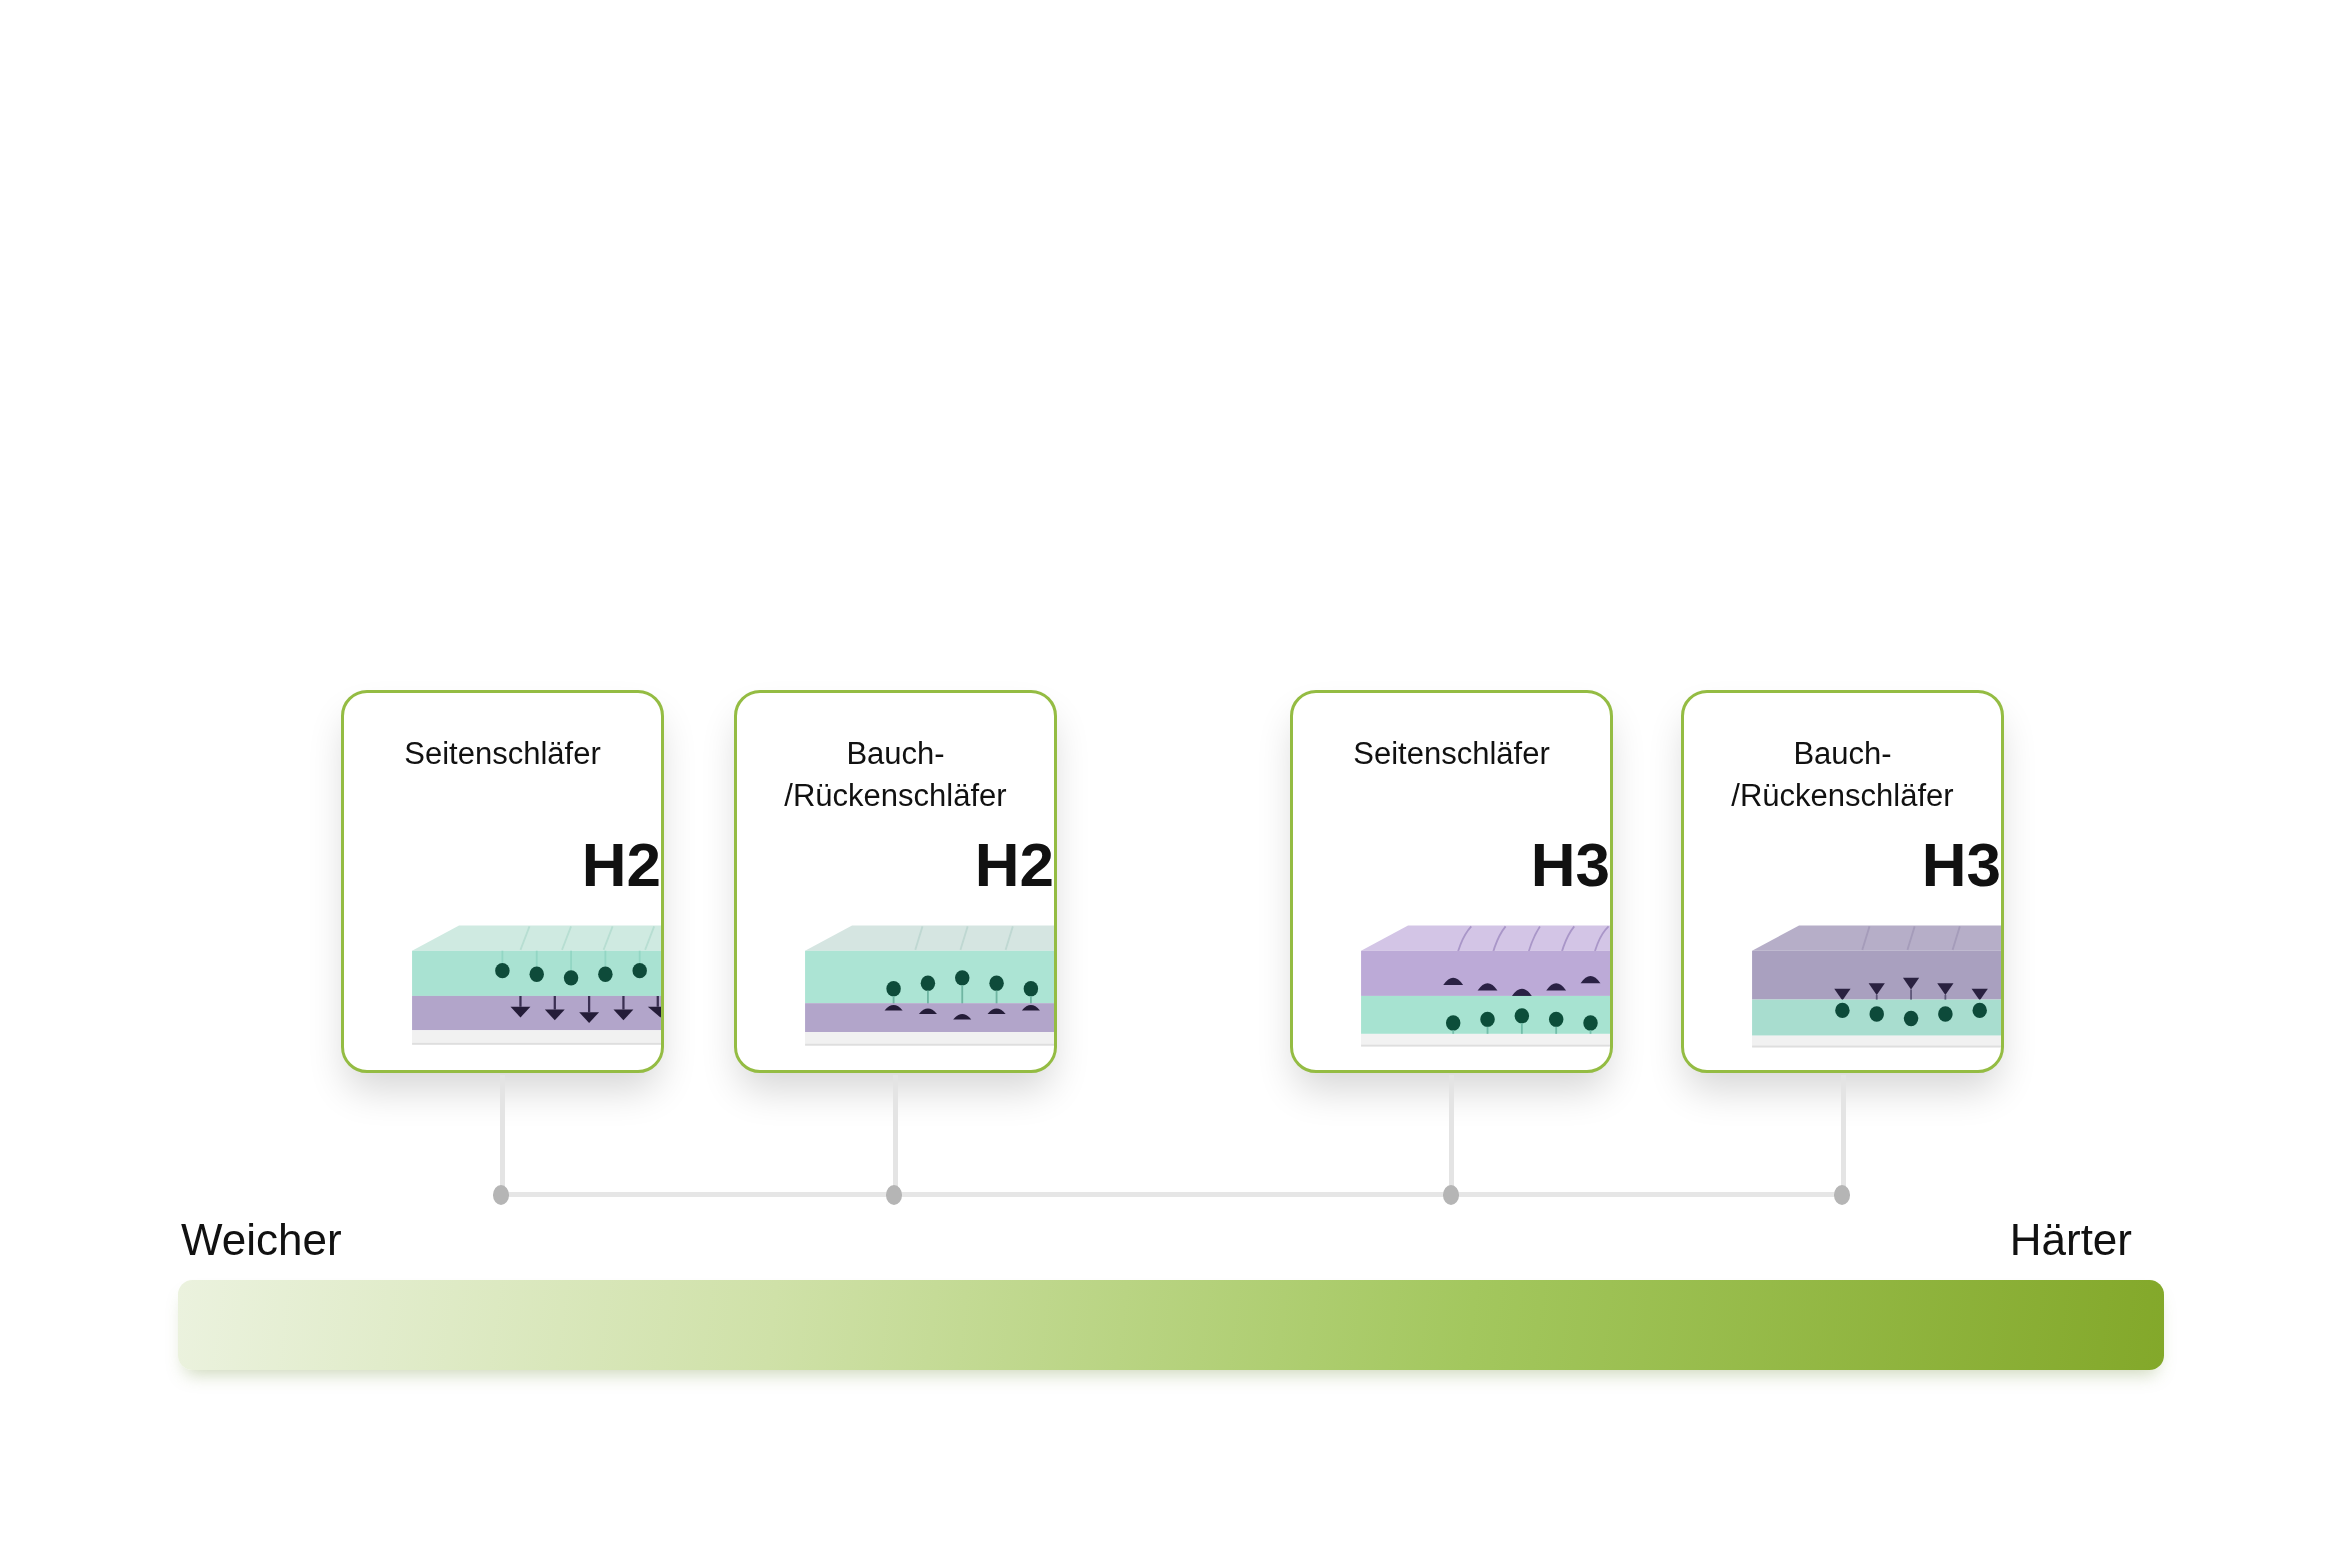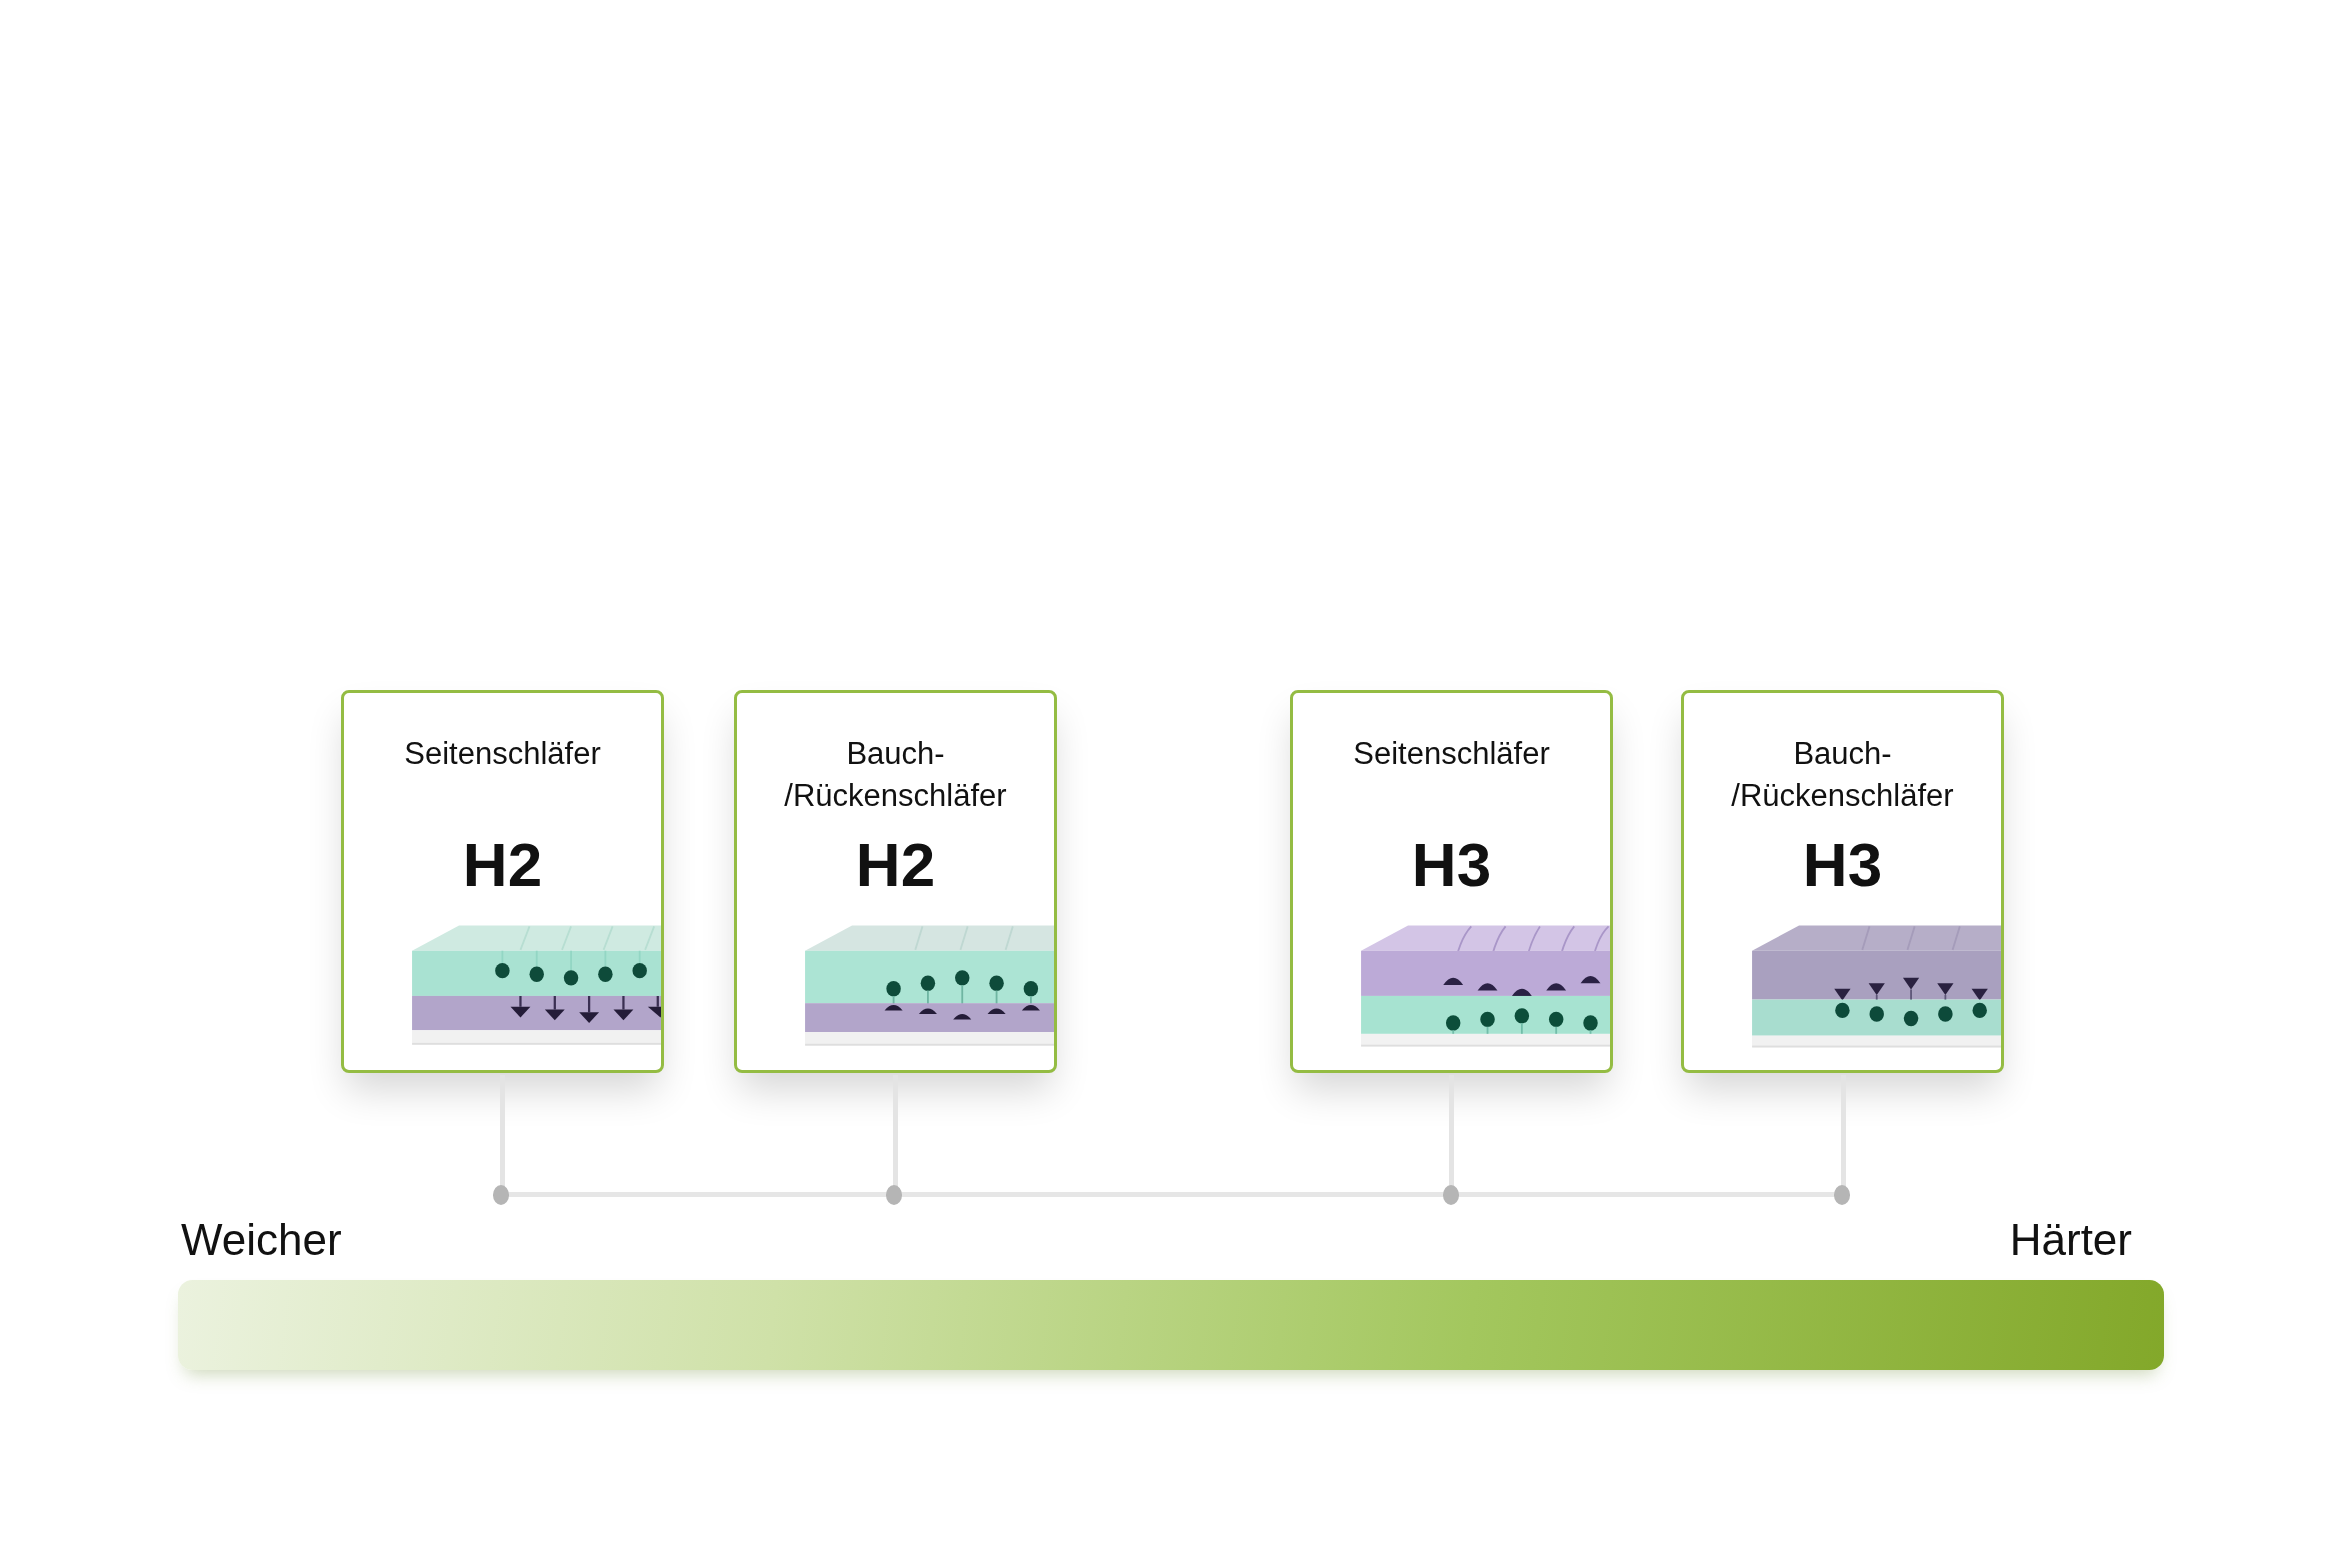--- a/index.html
+++ b/index.html
@@ -24,35 +24,35 @@
   }
   .subtitle{
     position:absolute;top:379px;left:0;width:100%;
     margin:0;text-align:center;
     font-size:44px;line-height:71px;font-weight:400;color:#1d1d1f;
   }
   
   .card{
     position:absolute;top:690px;width:323px;height:383px;
     background:#ffffff;
-    border:3.6px solid #94bc43;border-radius:8px;
+    border:3.6px solid #94bc43;border-radius:26px;
     box-shadow:0 22px 38px -5.4px rgba(0,0,0,0.16);
     overflow:hidden;box-sizing:border-box;
   }
   .card.c1{left:341px;}
   .card.c2{left:734px;}
   .card.c3{left:1290px;}
   .card.c4{left:1681px;}
   .card-label{
     position:absolute;top:40px;left:0;right:0;
     text-align:center;font-size:31px;line-height:42px;color:#111111;
   }
   .card-grade{
     position:absolute;top:134px;left:0;right:0;
-    text-align:center;font-size:62px;line-height:76px;font-weight:700;color:#111111;
+    text-align:right;font-size:62px;line-height:76px;font-weight:700;color:#111111;
   }
   .mattress{position:absolute;right:-3.6px;bottom:16.3px;width:271px;height:136px;}
   
   .vline{position:absolute;top:1075px;width:4.5px;height:119px;background:#e4e4e4;}
   .vline.v1{left:500px;}
   .vline.v2{left:893px;}
   .vline.v3{left:1449px;}
   .vline.v4{left:1841px;}
   .hline{position:absolute;top:1192px;left:501px;width:1341px;height:5.4px;background:#e6e6e6;}
   .cdot{position:absolute;top:1185px;width:16.3px;height:20px;border-radius:50%;background:#b5b5b5;}

